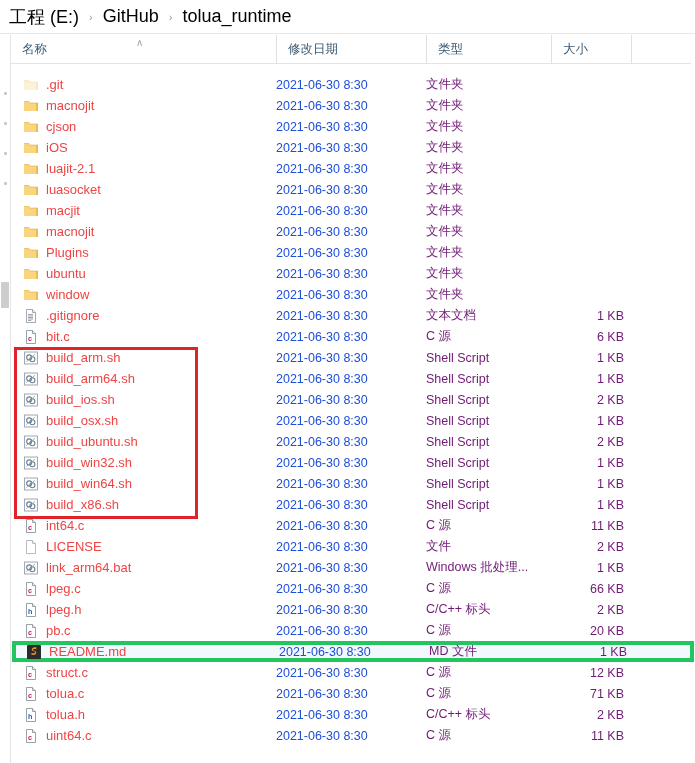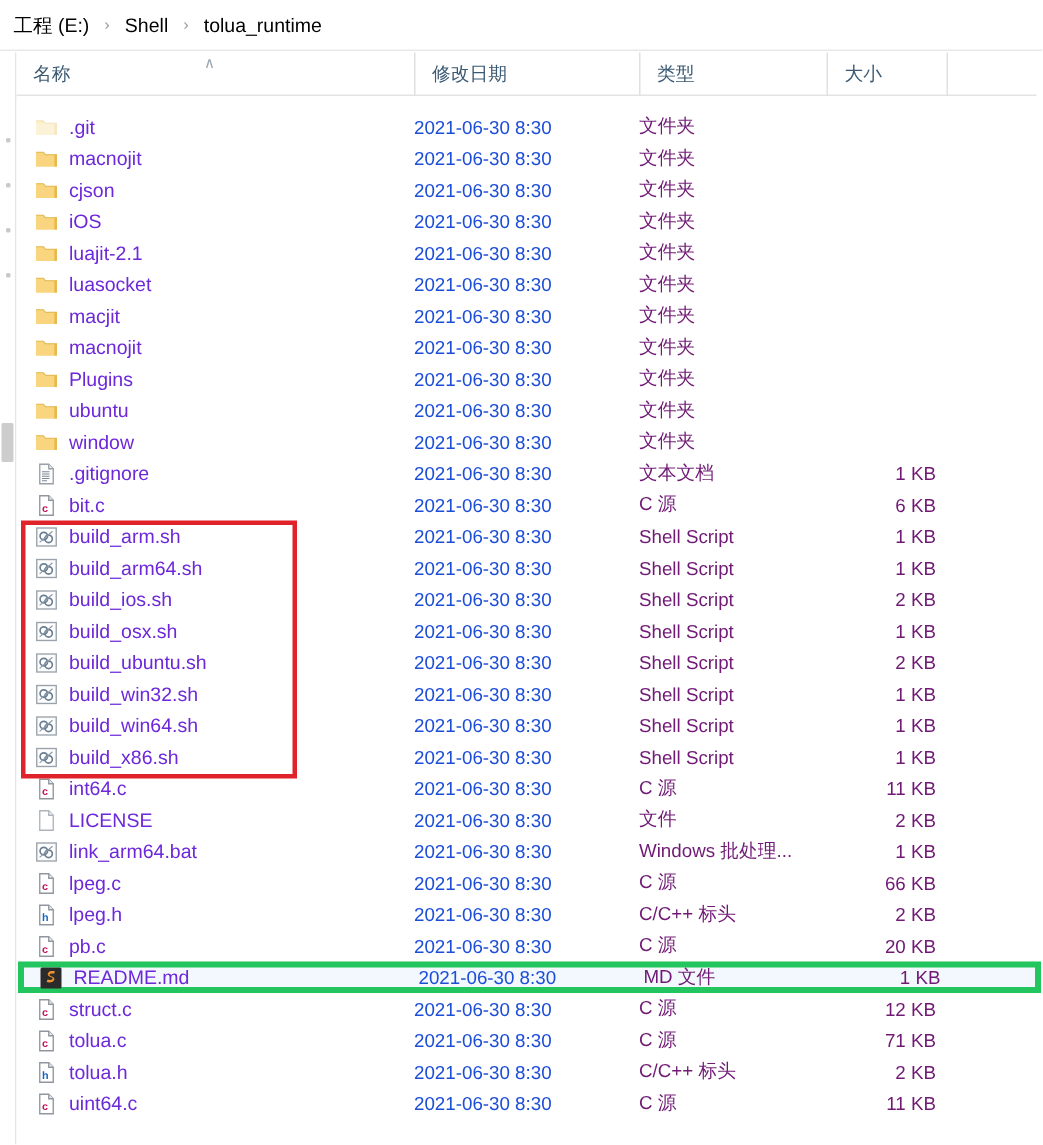--- a/index.html
+++ b/index.html
@@ -21,21 +21,21 @@
   #breadcrumb-bar {
     height: 34px;
     display: flex;
     align-items: center;
     padding-left: 6px;
     box-sizing: border-box;
     background: #ffffff;
     border-bottom: 1px solid #e8e8e8;
   }
   .crumb {
-    font-size: 13px;
+    font-size: 18px;
     color: #000000;
     padding: 2px 3px;
     white-space: nowrap;
   }
   .crumb-sep {
     color: #9b9b9b;
     font-size: 11px;
     padding: 0 7px;
     user-select: none;
   }
@@ -158,21 +158,21 @@
   .cell-size {
     width: 74px;
     font-size: 12.5px;
     color: #701a75;
     text-align: right;
     box-sizing: border-box;
     white-space: nowrap;
   }
   .fname {
     font-size: 13px;
-    color: #6d28d9;
+    color: #ef4444;
     white-space: nowrap;
     padding-left: 7px;
   }
 
   
   .icon {
     width: 16px;
     height: 16px;
     flex: 0 0 16px;
     position: relative;
@@ -192,21 +192,21 @@
     pointer-events: none;
     z-index: 30;
   }
 </style>
 </head>
 <body>
 
 <div id="breadcrumb-bar">
   <span class="crumb">工程 (E:)</span>
   <span class="crumb-sep">›</span>
-  <span class="crumb">Shell</span>
+  <span class="crumb">GitHub</span>
   <span class="crumb-sep">›</span>
   <span class="crumb">tolua_runtime</span>
 </div>
 
 <div id="nav-pane-strip">
   <div class="nav-tick" style="top:57px"></div>
   <div class="nav-tick" style="top:87px"></div>
   <div class="nav-tick" style="top:117px"></div>
   <div class="nav-tick" style="top:147px"></div>
   <div id="nav-scroll-thumb"></div>

